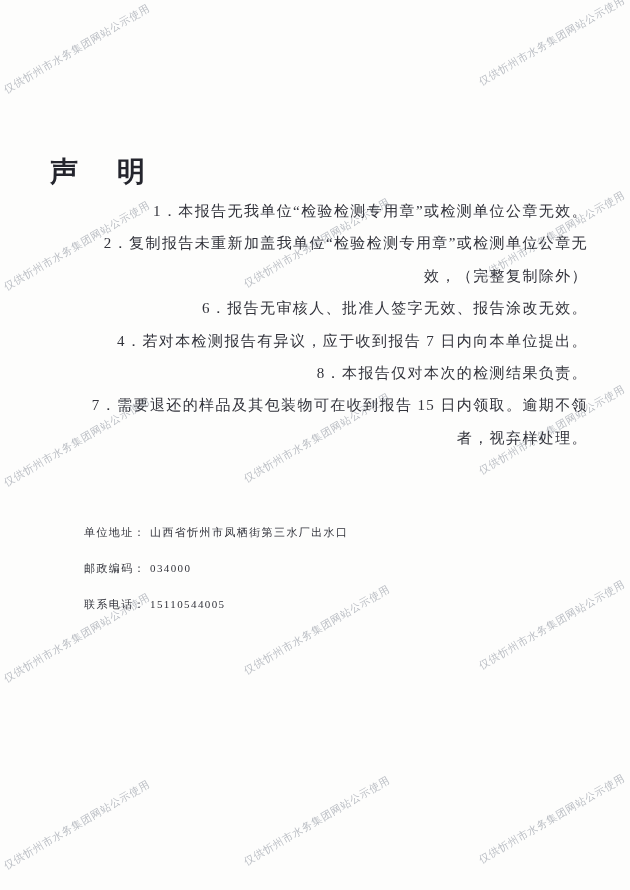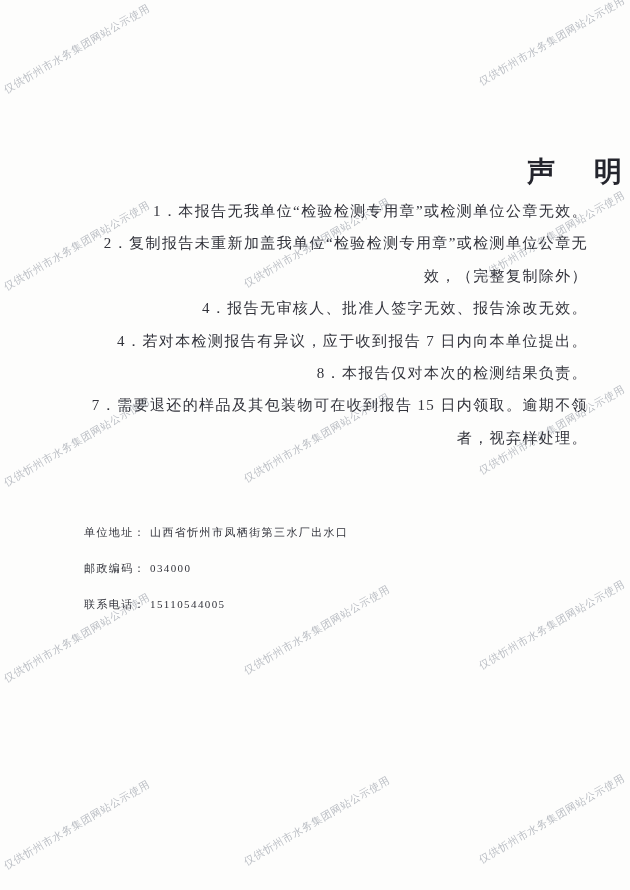--- a/index.html
+++ b/index.html
@@ -40,21 +40,21 @@
   .doc {
     position: absolute;
     inset: 0;
     z-index: 2;
     padding: 0 28px;
     box-sizing: border-box;
   }
   .doc-title {
     margin: 0;
     padding-top: 157px;
-    text-align: right;
+    text-align: left;
     position: relative;
     left: 22px;
     font-size: 28px;
     line-height: 30px;
     font-weight: bold;
     color: #24252d;
     letter-spacing: 2px;
     word-spacing: 28px;
     white-space: pre;
   }
@@ -106,21 +106,21 @@
       <div class="wm" style="left: 483px; top: 853px; color: rgb(176, 180, 187);">仅供忻州市水务集团网站公示使用</div>
     </div>
 
   <div class="doc">
 
     <h1 class="doc-title">声 明</h1>
 
     <div class="statements">
       <p class="stmt">1．本报告无我单位“检验检测专用章”或检测单位公章无效。</p>
       <p class="stmt">2．复制报告未重新加盖我单位“检验检测专用章”或检测单位公章无效，（完整复制除外）</p>
-      <p class="stmt">4．报告无审核人、批准人签字无效、报告涂改无效。</p>
+      <p class="stmt">6．报告无审核人、批准人签字无效、报告涂改无效。</p>
       <p class="stmt">4．若对本检测报告有异议，应于收到报告 7 日内向本单位提出。</p>
       <p class="stmt">8．本报告仅对本次的检测结果负责。</p>
       <p class="stmt">7．需要退还的样品及其包装物可在收到报告 15 日内领取。逾期不领者，视弃样处理。</p>
     </div>
 
     <div class="contact">
       <div class="contact-row">
         <span>单位地址：</span><span class="contact-value">山西省忻州市凤栖街第三水厂出水口</span>
       </div>
       <div class="contact-row">

